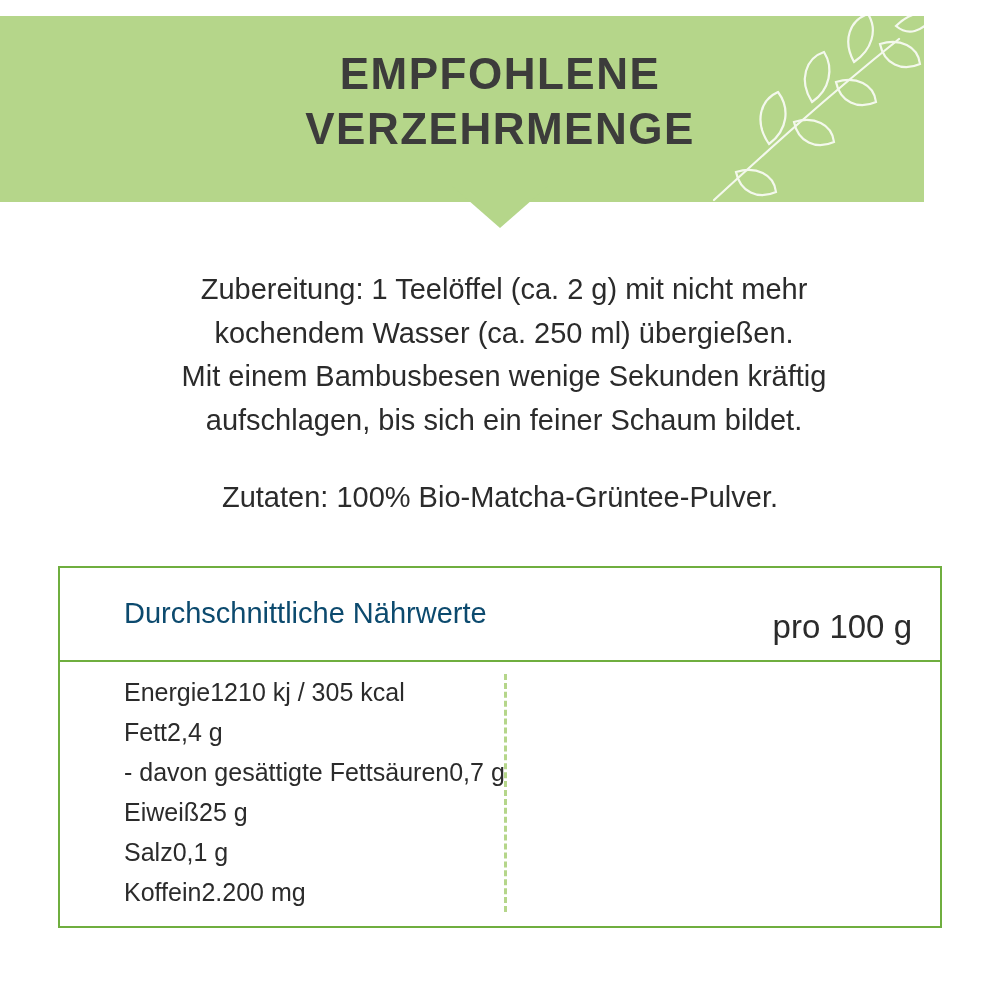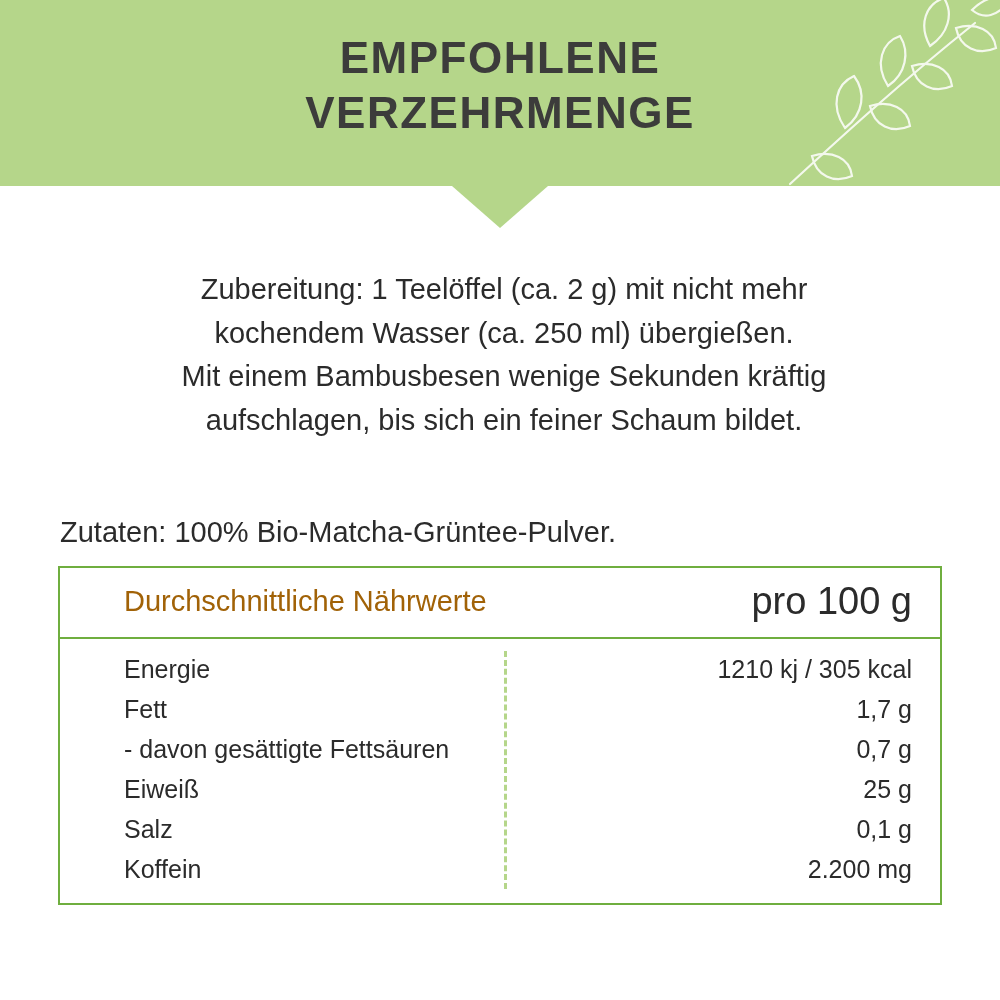--- a/index.html
+++ b/index.html
@@ -13,22 +13,22 @@
     font-family: "Liberation Sans", sans-serif;
     color: #2e2e2e;
     overflow: hidden;
     position: relative;
   }
 
   
   .banner {
     position: absolute;
     left: 0;
-    top: 0;
-    width: 1000px;
+    top: 16px;
+    width: 924px;
     height: 186px;
     background: #b5d68a;
     overflow: hidden;
   }
   .banner-title {
     position: absolute;
     left: 0;
     top: 30px;
     width: 1000px;
     text-align: center;
@@ -69,67 +69,66 @@
     font-size: 29px;
     line-height: 1.5;
     color: #2b2b2b;
     white-space: pre-line;
   }
   .ingredients-text {
     position: absolute;
     left: 60px;
     top: 476px;
     width: 880px;
-    text-align: left;
+    text-align: center;
     font-size: 29px;
     line-height: 1.5;
     color: #2b2b2b;
-    margin-top: 35px;
   }
 
   
   .nutrition {
     position: absolute;
     left: 58px;
     top: 566px;
     width: 884px;
     border: 2px solid #6fae3f;
     box-sizing: border-box;
   }
   .nutrition-head {
     display: flex;
     align-items: center;
     justify-content: space-between;
     padding: 12px 28px 14px 64px;
     border-bottom: 2px solid #6fae3f;
   }
   .nutrition-head .head-left {
     font-size: 29px;
-    color: #a16207;
+    color: #0c4a6e;
   }
   .nutrition-head .head-right {
-    font-size: 38px;
+    font-size: 33px;
     color: #2b2b2b;
+    margin-top: 28px;
   }
   .nutrition-body {
     position: relative;
     padding: 10px 0 14px 0;
   }
   .divider-dashed {
     position: absolute;
     left: 444px;
     top: 12px;
     bottom: 14px;
     width: 0;
     border-left: 3px dashed #b5d68a;
   }
   .nrow {
     display: flex;
     align-items: baseline;
-    justify-content: space-between;
     padding: 2px 28px 2px 64px;
     font-size: 25px;
     line-height: 1.44;
     color: #2b2b2b;
   }
   .nrow .label { text-align: left; }
   .nrow .value { text-align: right; }
 </style>
 </head>
 <body>
@@ -169,21 +168,21 @@
   </div>
   <div class="nutrition-body">
     <div class="divider-dashed"></div>
 
     <div class="nrow">
       <span class="label">Energie</span>
       <span class="value">1210 kj / 305 kcal</span>
     </div>
     <div class="nrow">
       <span class="label">Fett</span>
-      <span class="value">1,7 g</span>
+      <span class="value">2,4 g</span>
     </div>
     <div class="nrow">
       <span class="label">- davon gesättigte Fettsäuren</span>
       <span class="value">0,7 g</span>
     </div>
     <div class="nrow">
       <span class="label">Eiweiß</span>
       <span class="value">25 g</span>
     </div>
     <div class="nrow">

